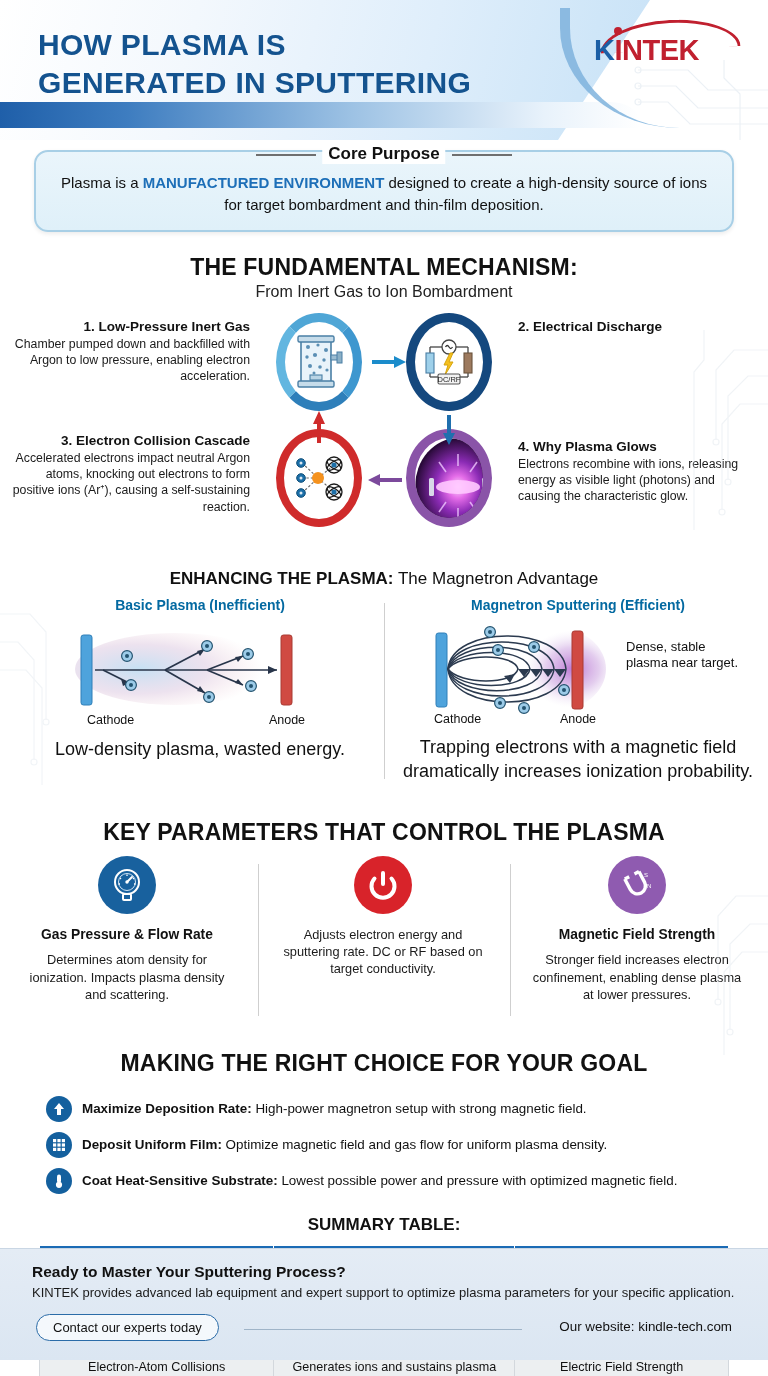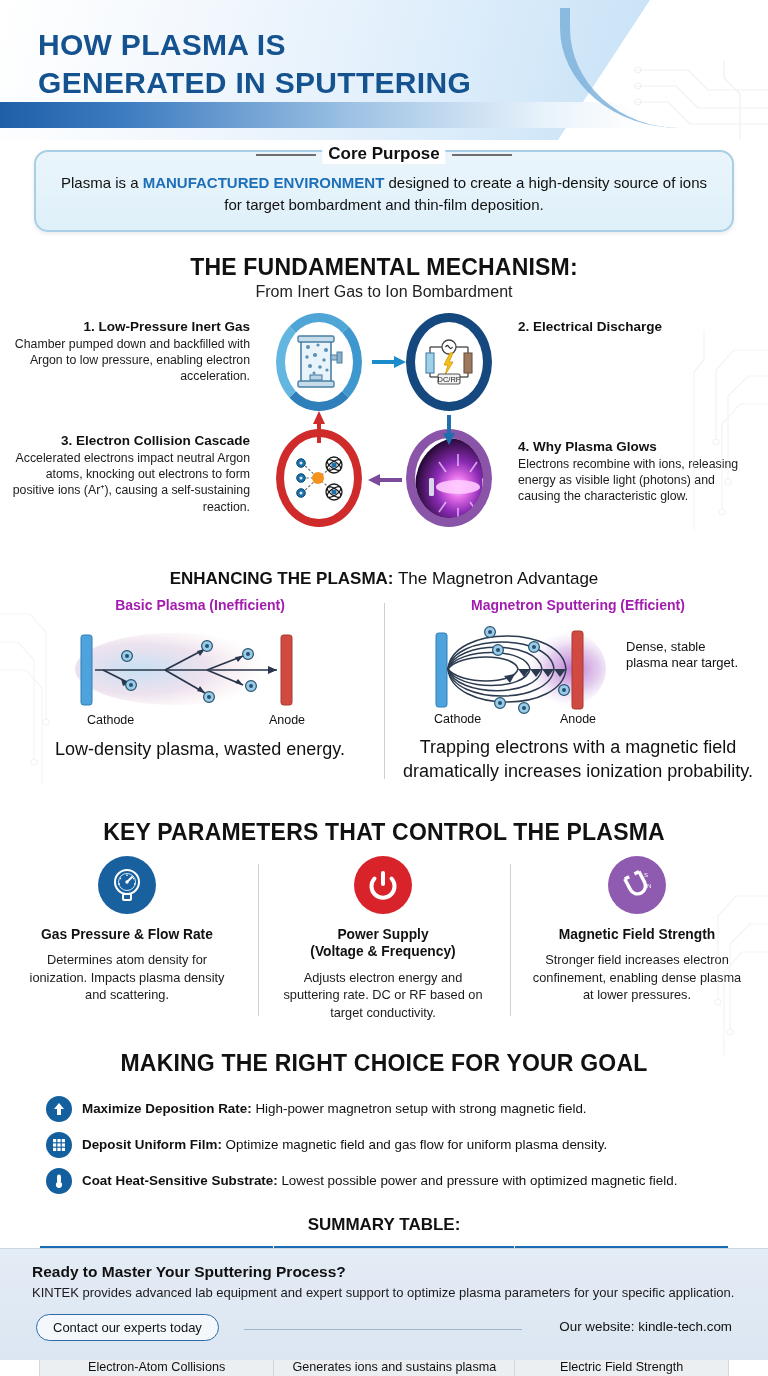--- a/index.html
+++ b/index.html
@@ -131,21 +131,21 @@
 
   
   .enh { position: relative; margin-top: 8px; height: 200px; }
   .enh-divider {
     position: absolute; left: 384px; top: 6px; width: 1px; height: 176px;
     background: #cfcfcf;
   }
   .enh-col { position: absolute; top: 0; }
   .enh-l { left: 30px; width: 340px; }
   .enh-r { left: 398px; width: 360px; }
-  .enh-h { text-align: center; font-size: 14px; font-weight: bold; color: #a21caf; }
+  .enh-h { text-align: center; font-size: 14px; font-weight: bold; color: #0369a1; }
   .enh-cap { text-align: center; font-size: 18px; line-height:1.35; color: #111; margin-top: 6px; }
   .enh-note {
     position: absolute; left: 228px; top: 42px; width: 120px;
     font-size: 13px; line-height: 1.3; color: #111;
   }
 
   
   .kp { position: relative; margin-top: 10px; height: 172px; }
   .kp-col { position: absolute; top: 0; width: 210px; text-align: center; }
   .kp1 { left: 22px; }
@@ -238,20 +238,27 @@
   </svg>
 
   <div class="header-title">
     <div>HOW PLASMA IS</div>
     <div>GENERATED IN SPUTTERING</div>
   </div>
 
   <div class="header-curve"></div>
   <div class="header-curve-arc"></div>
 
+  <div class="logo">
+    <div class="logo-arc"></div>
+    <div class="logo-dot"></div>
+    <div class="logo-text">
+      <span class="logo-k">K</span><span class="logo-rest">INTEK</span>
+    </div>
+  </div>
 </div>
 
 <div class="core-wrap">
   <div class="core-rule-l"></div>
   <div class="core-rule-r"></div>
   <div class="core-label">Core Purpose</div>
   <div class="core-box">
     <div class="core-text">
       <span>Plasma is a </span><span class="hl">MANUFACTURED ENVIRONMENT</span><span> designed to create a high-density source of ions for target bombardment and thin-film deposition.</span>
     </div>
@@ -531,24 +538,20 @@
     <div class="kp-h">Gas Pressure &amp; Flow Rate</div>
     <div class="kp-b">Determines atom density for ionization. Impacts plasma density and scattering.</div>
   </div>
 
   <div class="kp-col kp2">
     <div class="kp-icon kp-icon-2">
       <svg width="34" height="34" viewBox="0 0 34 34">
         <path d="M17 5 V16" stroke="#fff" stroke-width="4" stroke-linecap="round"></path>
         <path d="M8.5 10.5 A11.5 11.5 0 1 0 25.5 10.5" fill="none" stroke="#fff" stroke-width="4" stroke-linecap="round"></path>
       </svg>
-    </div>
-    <div class="kp-h">
-      <div>Power Supply</div>
-      <div>(Voltage &amp; Frequency)</div>
     </div>
     <div class="kp-b">Adjusts electron energy and sputtering rate. DC or RF based on target conductivity.</div>
   </div>
 
   <div class="kp-col kp3">
     <div class="kp-icon kp-icon-3">
       <svg width="34" height="34" viewBox="0 0 34 34">
         <g transform="rotate(-28 17 17)">
           <path d="M9 6 V18 a8 8 0 0 0 16 0 V6" fill="none" stroke="#fff" stroke-width="3.4"></path>
           <path d="M9 6 h5" stroke="#fff" stroke-width="3.4"></path>

